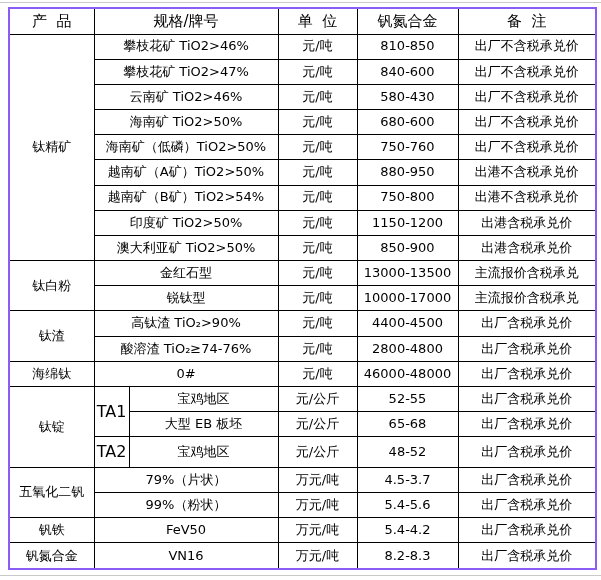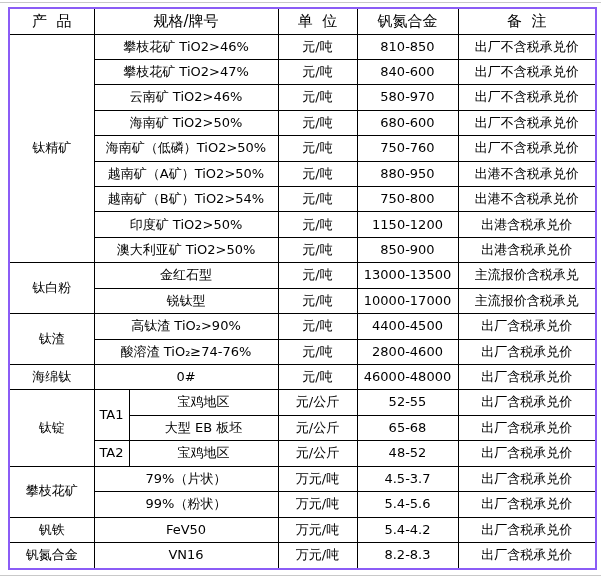--- a/index.html
+++ b/index.html
@@ -30,21 +30,21 @@
     vertical-align: middle;
     padding: 0 2px;
     font-size: 13px;
     font-weight: normal;
     line-height: 1.1;
     overflow: hidden;
     white-space: nowrap;
   }
   thead tr { height: 26px; }
   th { font-size: 15px; white-space: pre; }
-  .c-ta { font-size: 13px; }
+  .c-ta { font-size: 16px; }
   .c-price, .c-unit { font-size: 13px; margin-top: 40px; }
 </style>
 </head>
 <body>
 
 <div class="divider" id="divider-top"></div>
 <div class="divider" id="divider-bottom"></div>
 
 <table id="price-table">
   <colgroup>
@@ -75,21 +75,21 @@
     </tr>
     <tr>
       <td class="c-spec" colspan="2">攀枝花矿 TiO2&gt;47%</td>
       <td class="c-unit">元/吨</td>
       <td class="c-price">840-600</td>
       <td class="c-remark">出厂不含税承兑价</td>
     </tr>
     <tr>
       <td class="c-spec" colspan="2">云南矿 TiO2&gt;46%</td>
       <td class="c-unit">元/吨</td>
-      <td class="c-price">580-970</td>
+      <td class="c-price">580-430</td>
       <td class="c-remark">出厂不含税承兑价</td>
     </tr>
     <tr>
       <td class="c-spec" colspan="2">海南矿 TiO2&gt;50%</td>
       <td class="c-unit">元/吨</td>
       <td class="c-price">680-600</td>
       <td class="c-remark">出厂不含税承兑价</td>
     </tr>
     <tr>
       <td class="c-spec" colspan="2">海南矿（低磷）TiO2&gt;50%</td>
@@ -139,21 +139,21 @@
     <tr>
       <td class="c-product" rowspan="2">钛渣</td>
       <td class="c-spec" colspan="2">高钛渣 TiO₂&gt;90%</td>
       <td class="c-unit">元/吨</td>
       <td class="c-price">4400-4500</td>
       <td class="c-remark">出厂含税承兑价</td>
     </tr>
     <tr>
       <td class="c-spec" colspan="2">酸溶渣 TiO₂≥74-76%</td>
       <td class="c-unit">元/吨</td>
-      <td class="c-price">2800-4600</td>
+      <td class="c-price">2800-4800</td>
       <td class="c-remark">出厂含税承兑价</td>
     </tr>
 
     <tr>
       <td class="c-product">海绵钛</td>
       <td class="c-spec" colspan="2">0#</td>
       <td class="c-unit">元/吨</td>
       <td class="c-price">46000-48000</td>
       <td class="c-remark">出厂含税承兑价</td>
     </tr>
@@ -174,21 +174,21 @@
     </tr>
     <tr>
       <td class="c-ta">TA2</td>
       <td class="c-spec">宝鸡地区</td>
       <td class="c-unit">元/公斤</td>
       <td class="c-price">48-52</td>
       <td class="c-remark">出厂含税承兑价</td>
     </tr>
 
     <tr>
-      <td class="c-product" rowspan="2">攀枝花矿</td>
+      <td class="c-product" rowspan="2">五氧化二钒</td>
       <td class="c-spec" colspan="2">79%（片状）</td>
       <td class="c-unit">万元/吨</td>
       <td class="c-price">4.5-3.7</td>
       <td class="c-remark">出厂含税承兑价</td>
     </tr>
     <tr>
       <td class="c-spec" colspan="2">99%（粉状）</td>
       <td class="c-unit">万元/吨</td>
       <td class="c-price">5.4-5.6</td>
       <td class="c-remark">出厂含税承兑价</td>

